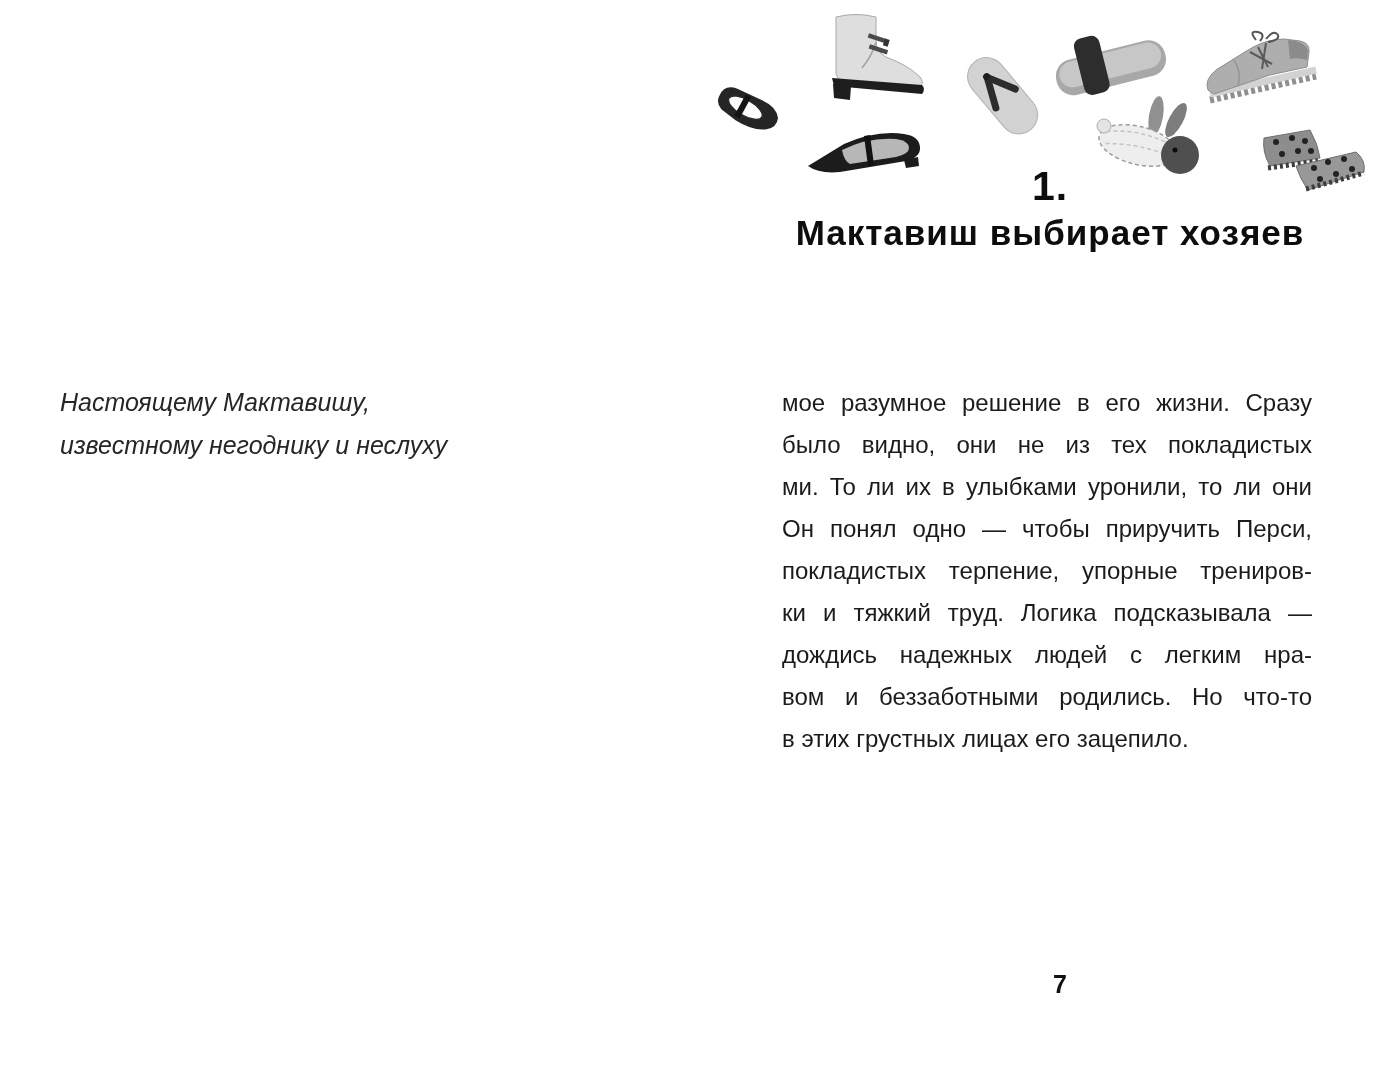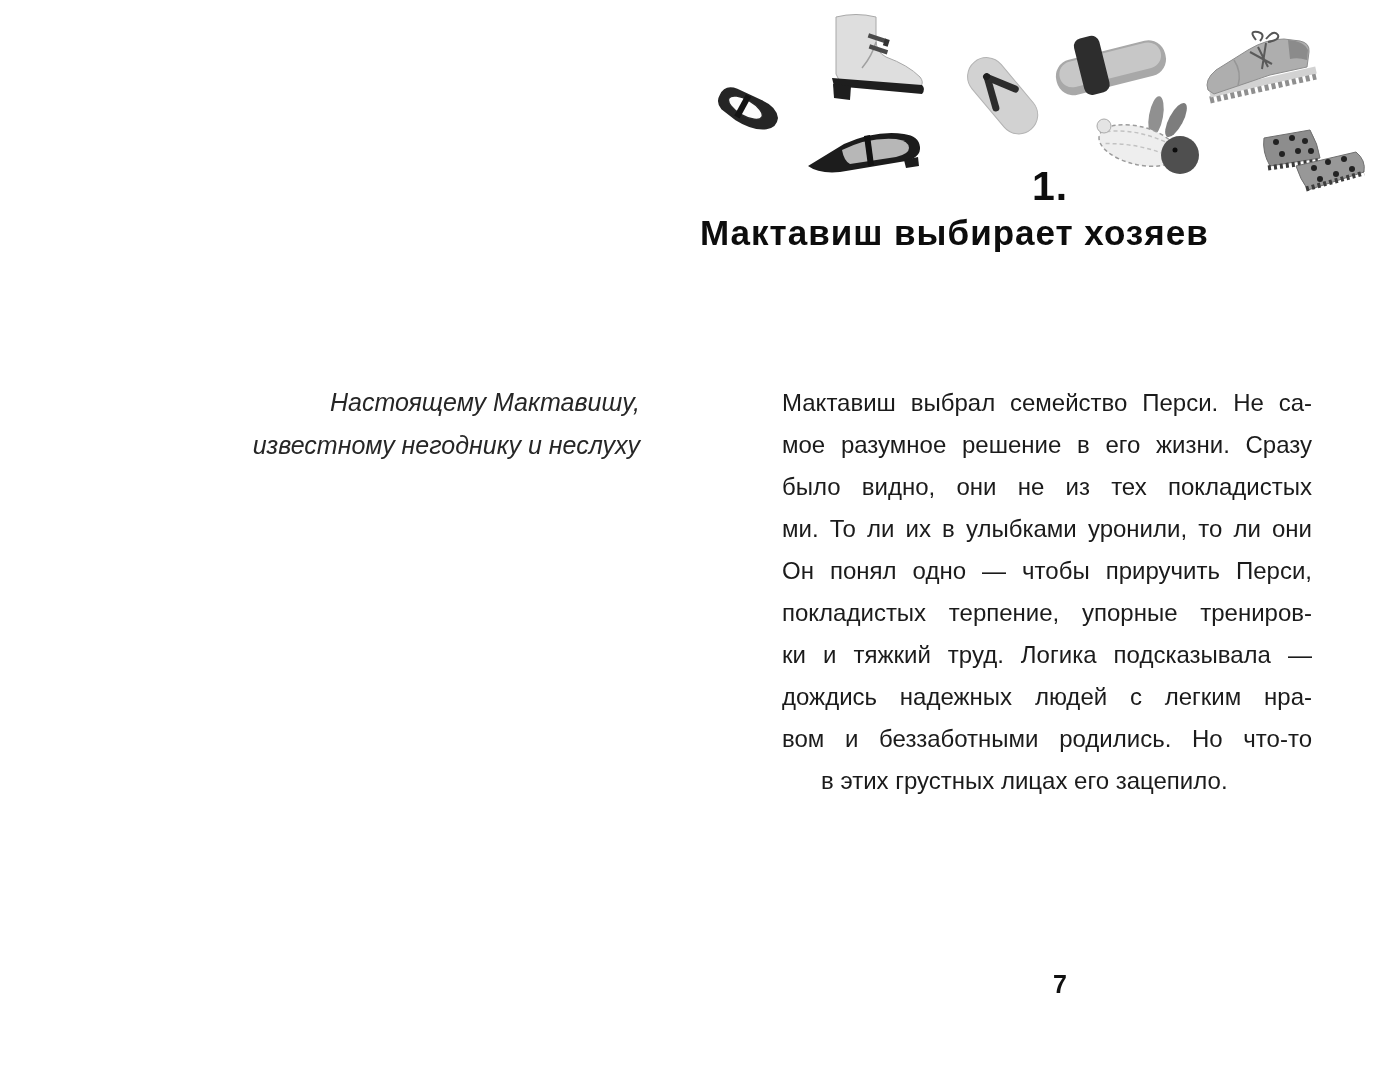--- a/index.html
+++ b/index.html
@@ -13,21 +13,21 @@
     font-family: "Liberation Sans", "DejaVu Sans", sans-serif;
   }
   .page { position: absolute; top: 0; height: 1077px; }
   .page.left  { left: 0;   width: 700px; }
   .page.right { left: 700px; width: 700px; }
 
   
   .dedication {
     position: absolute;
     left: 60px; top: 381px; width: 580px;
-    text-align: right;
+    text-align: left;
     font-style: italic;
     font-size: 25px;
     line-height: 43px;
     color: #262626;
   }
 
   
   .illustration { position: absolute; left: 0; top: 0; width: 700px; height: 210px; }
   .shoe { position: absolute; }
   .shoe-mary-jane { left: 12px;  top: 70px;  width: 74px;  height: 76px; }
@@ -46,38 +46,38 @@
     text-align: center;
     font-weight: bold;
     font-size: 41px;
     line-height: 44px;
     color: #0d0d0d;
     letter-spacing: 1px;
   }
   .chapter-title {
     position: absolute;
     left: 0; top: 210px; width: 700px;
-    text-align: left;
+    text-align: center;
     font-weight: bold;
     font-size: 35px;
     line-height: 46px;
     color: #0d0d0d;
     letter-spacing: 1px;
   }
 
   
   .body-text {
     position: absolute;
     left: 82px; top: 382px; width: 530px;
     font-size: 24px;
     line-height: 42px;
     color: #1b1b1b;
   }
   .body-line { text-align: justify; text-align-last: justify; }
-  .body-line:last-child { text-align-last: left; margin-left: 39px; }
+  .body-line:last-child { text-align-last: left; }
 
   
   .page-number {
     position: absolute;
     left: 330px; top: 970px; width: 60px;
     text-align: center;
     font-weight: bold;
     font-size: 25px;
     color: #111111;
   }
@@ -182,21 +182,20 @@
           <circle cx="94" cy="47" r="3" fill="#222222"></circle>
         <line x1="48" y1="67" x2="106" y2="51" stroke="#3c3c3c" stroke-width="5" stroke-dasharray="3 3"></line>
       </svg>
 
     </div>
 
     <div class="chapter-number">1.</div>
     <h1 class="chapter-title">Мактавиш выбирает хозяев</h1>
 
     <div class="body-text">
-      <div class="body-line">Мактавиш выбрал семейство Перси. Не са-</div>
       <div class="body-line">мое разумное решение в его жизни. Сразу</div>
       <div class="body-line">было видно, они не из тех покладистых</div>
       <div class="body-line">ми. То ли их в улыбками уронили, то ли они</div>
       <div class="body-line">Он понял одно — чтобы приручить Перси,</div>
       <div class="body-line">покладистых терпение, упорные трениров-</div>
       <div class="body-line">ки и тяжкий труд. Логика подсказывала —</div>
       <div class="body-line">дождись надежных людей с легким нра-</div>
       <div class="body-line">вом и беззаботными родились. Но что-то</div>
       <div class="body-line">в этих грустных лицах его зацепило.</div>
     </div>

